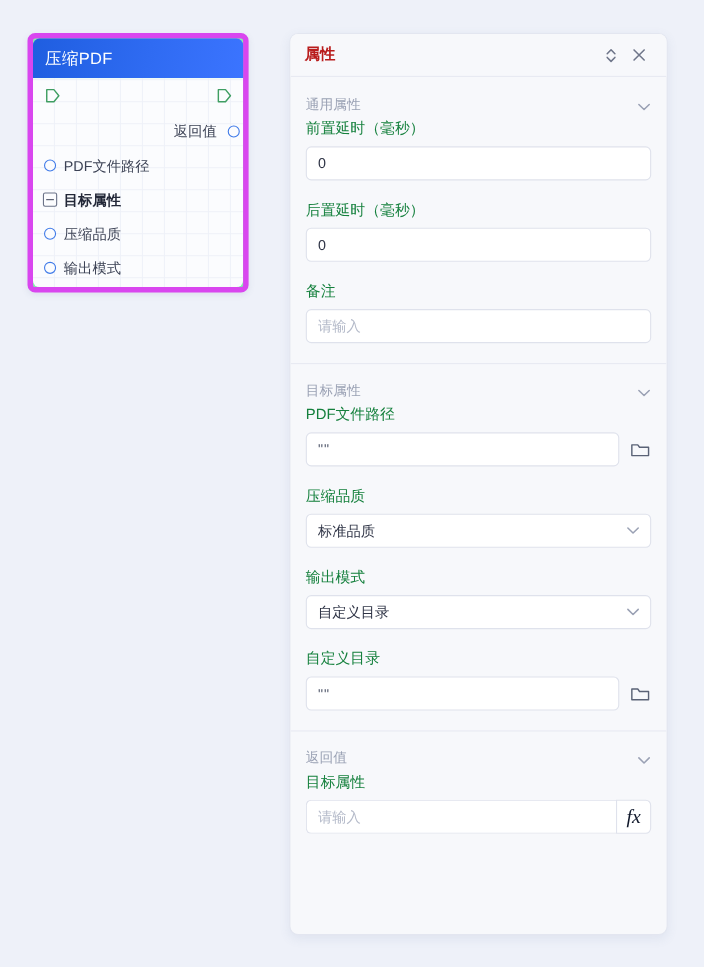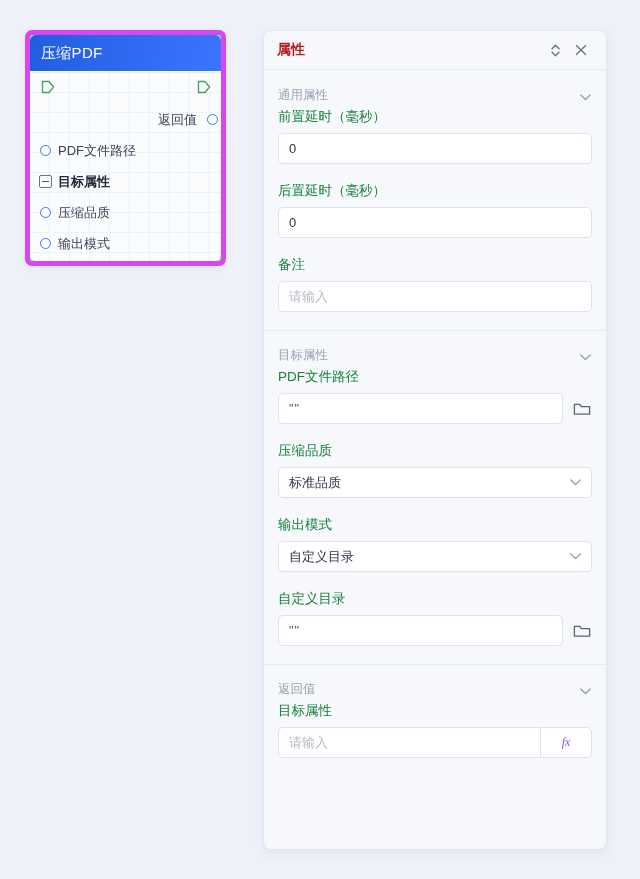--- a/index.html
+++ b/index.html
@@ -180,30 +180,30 @@
     cursor: pointer;
     flex: 0 0 20px;
   }
 
   .input-group { display: flex; align-items: stretch; }
   .input-group .text-input {
     border-radius: 5px 0 0 5px;
     border-right: none;
   }
   .fx-btn {
-    width: 52px;
+    width: 32px;
     border: 1px solid #dfe2ec;
     border-radius: 0 5px 5px 0;
     background: #ffffff;
     display: flex; align-items: center; justify-content: center;
     cursor: pointer;
     font-family: "Liberation Serif", serif;
     font-style: italic;
-    font-size: 12px;
-    color: #8b5cf6;
+    font-size: 18px;
+    color: #0f172a;
   }
 
   .select-input {
     height: 31px;
     border: 1px solid #dfe2ec;
     border-radius: 5px;
     background: #ffffff;
     display: flex; align-items: center;
     padding: 0 9px 0 10px;
     font-size: 13px;

